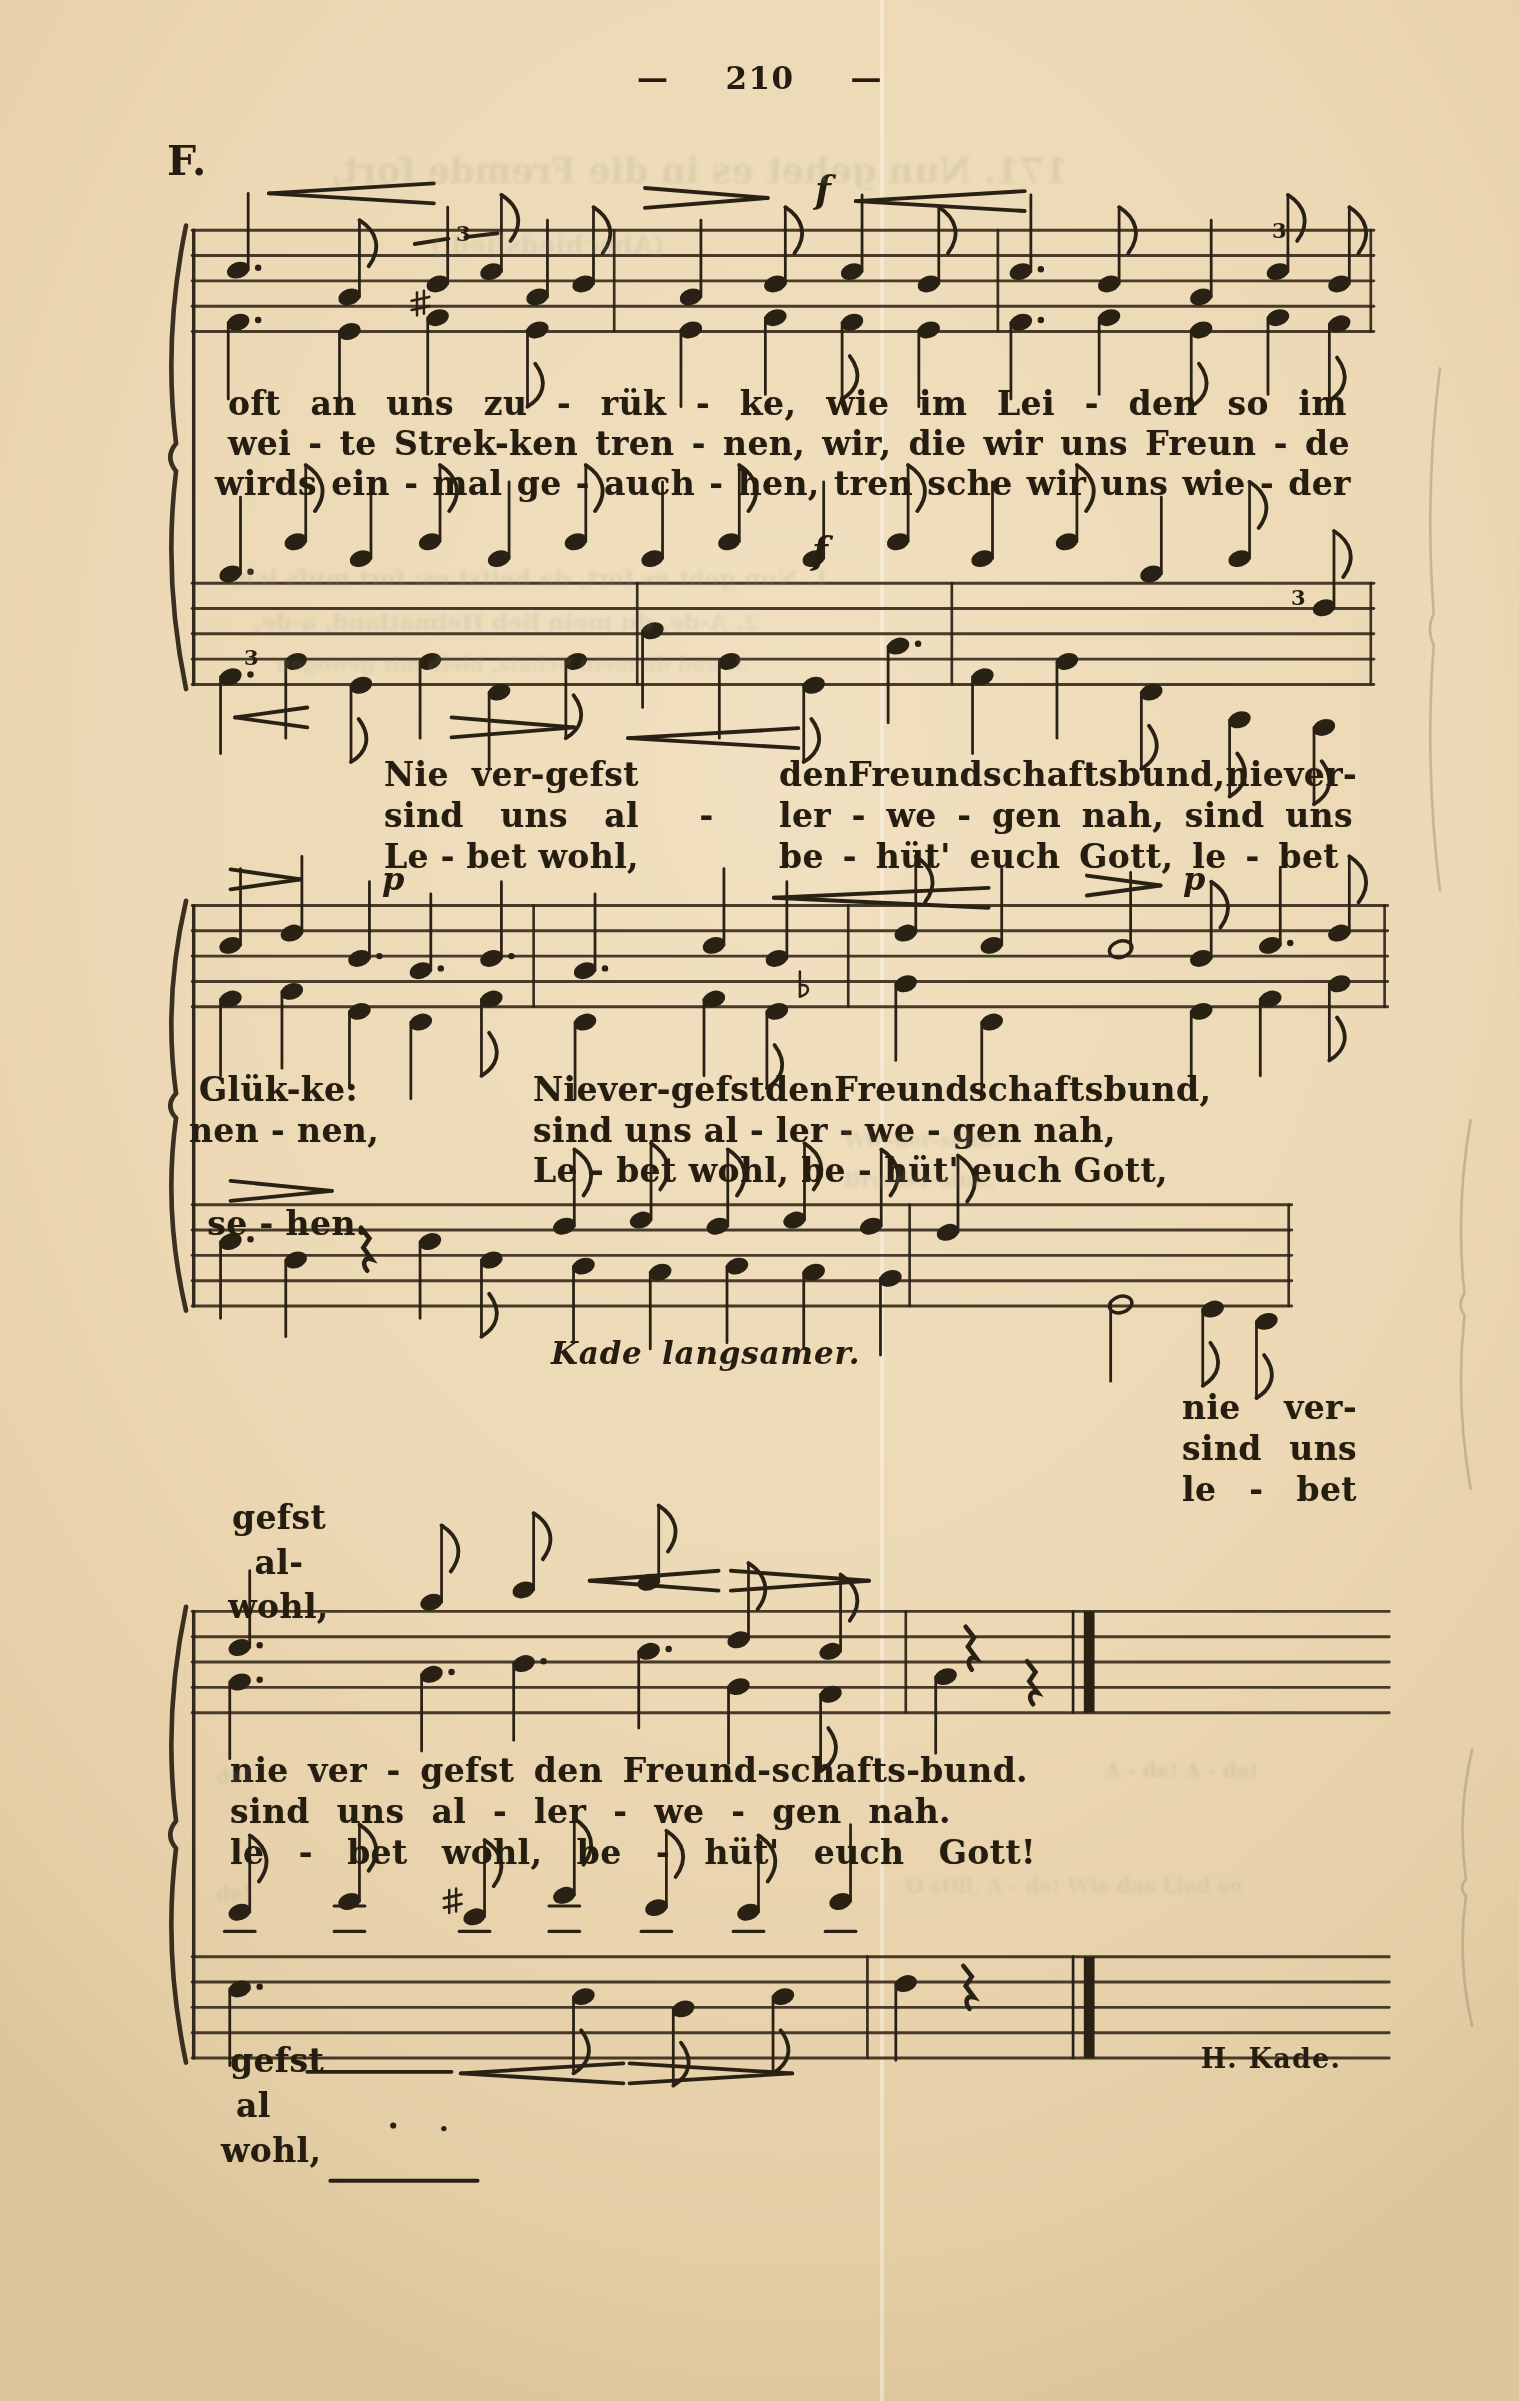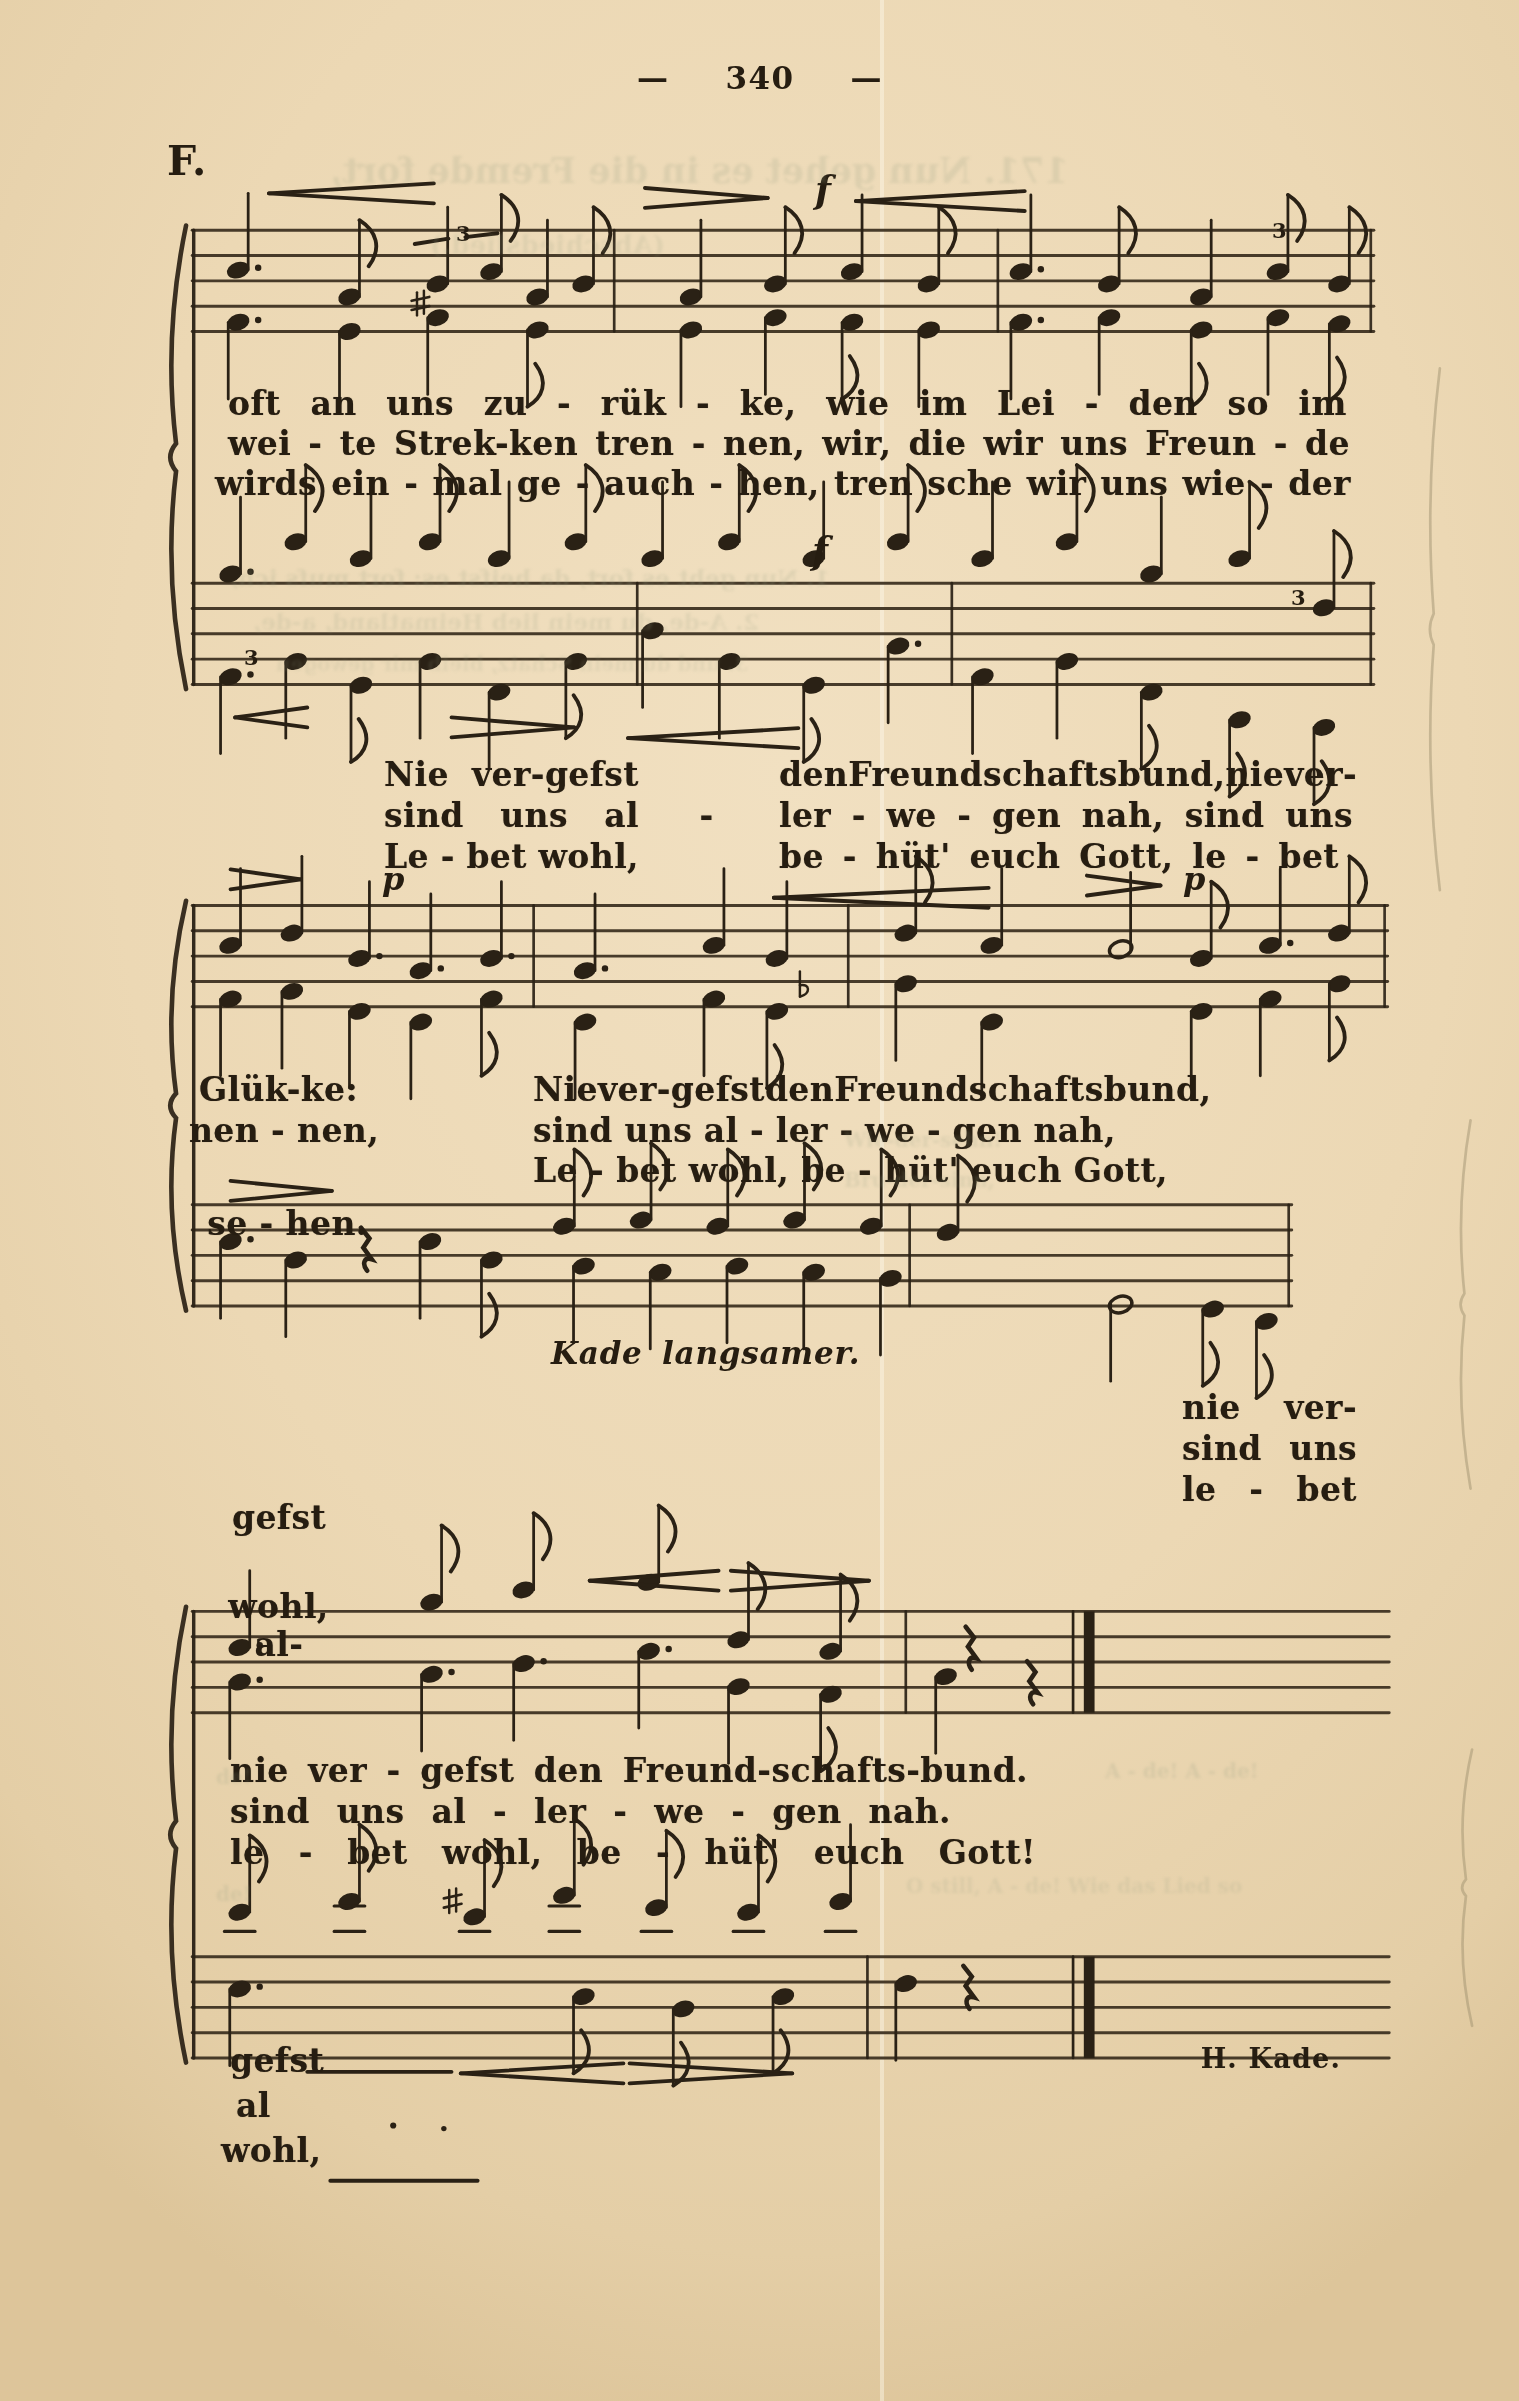--- a/index.html
+++ b/index.html
@@ -475,21 +475,21 @@
     <line x1="820" y1="2689" x2="1032" y2="2702" stroke="#2a2115" stroke-width="5" stroke-linecap="round" opacity="1"></line>
     <line x1="820" y1="2715" x2="1032" y2="2702" stroke="#2a2115" stroke-width="5" stroke-linecap="round" opacity="1"></line>
     <line x1="400" y1="2700" x2="588" y2="2700" stroke="#2a2115" stroke-width="5" stroke-linecap="round" opacity="1"></line>
     <line x1="430" y1="2842" x2="622" y2="2842" stroke="#2a2115" stroke-width="5" stroke-linecap="round" opacity="1"></line>
     <circle cx="512" cy="2770" r="4" fill="#2a2115"></circle>
     <circle cx="578" cy="2774" r="3.5" fill="#2a2115"></circle>
   </svg>
 
 <div class="t hdr" style="top:60px;left:637px;width:246px;display:flex;justify-content:space-between">
   <span>—</span>
-  <span>340</span>
+  <span>210</span>
   <span>—</span>
 </div>
 
 <div class="t seclbl" style="top:137px;left:167px">F.</div>
 
 <div class="t lyr spread" style="top:384px;left:228px;width:1119px">
     <span>oft</span>
     <span>an</span>
     <span>uns</span>
     <span>zu</span>
@@ -630,21 +630,21 @@
     <span>sind</span>
     <span>uns</span>
   </div>
 <div class="t lyr spread" style="top:1470px;left:1182px;width:175px">
     <span>le</span>
     <span>-</span>
     <span>bet</span>
   </div>
 
 <div class="t lyr cc" style="top:1498px;left:229px;width:100px">gefst</div>
-<div class="t lyr cc" style="top:1625px;left:229px;width:100px">al-</div>
+<div class="t lyr cc" style="top:1543px;left:229px;width:100px">al-</div>
 <div class="t lyr cc" style="top:1587px;left:223px;width:111px">wohl,</div>
 
 <div class="t lyr spread" style="top:1751px;left:230px;width:798px">
     <span>nie</span>
     <span>ver</span>
     <span>-</span>
     <span>gefst</span>
     <span>den</span>
     <span>Freund-schafts-bund.</span>
   </div>

